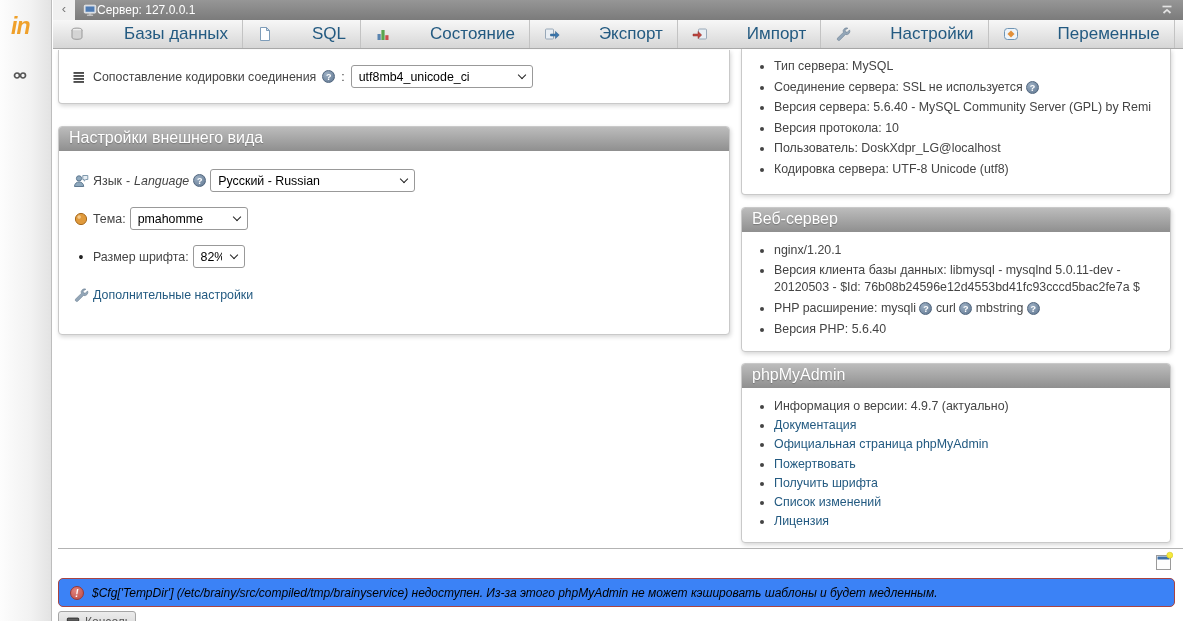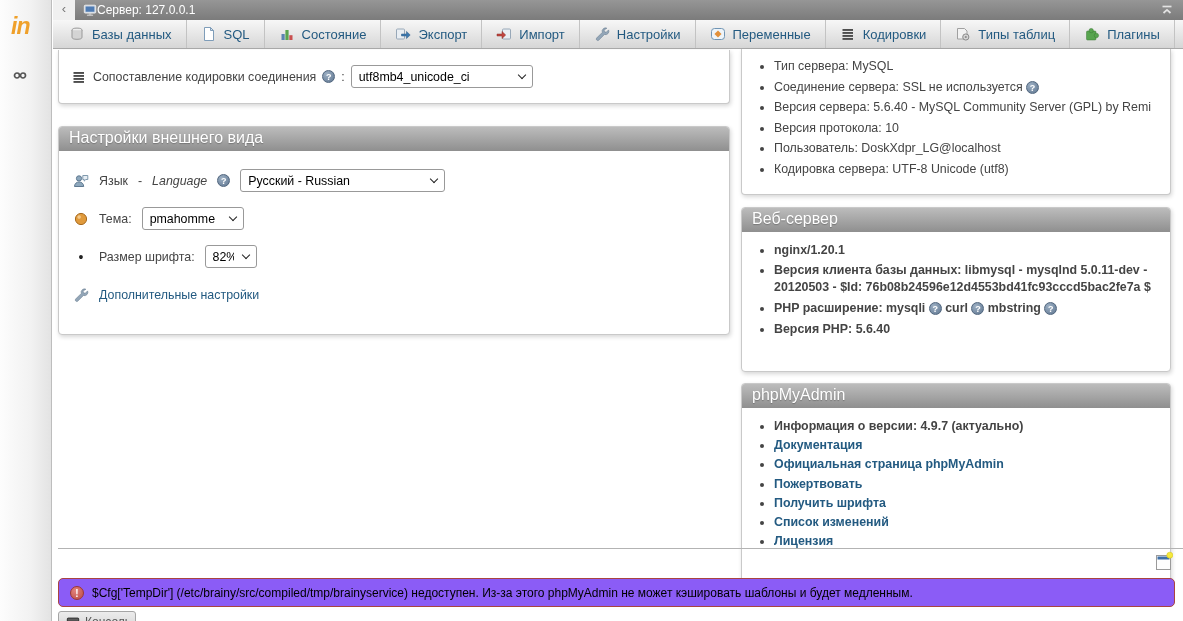--- a/index.html
+++ b/index.html
@@ -41,78 +41,78 @@
 
   .tabbar {
     position:absolute; left:0; top:20px; right:0; height:29px;
     background: linear-gradient(#f7f7f7, #d6d6d6);
     border-bottom: 1px solid #aaa; display:flex; padding-left:2px;
   }
   .tab {
     display:flex; align-items:center; gap:7px; padding:0 14px;
     border-right:1px solid #c3c3c3; cursor:pointer; text-decoration:none;
   }
-  .tab .tlabel { color:#235a81; font-size:13px; white-space:nowrap; }
+  .tab .tlabel { color:#235a81; font-size:17px; white-space:nowrap;margin-left:32px; }
 
   .content { position:absolute; left:0; top:49px; right:0; bottom:0; }
 
   .panel, .cutbox {
     background:#fff; border:1px solid #c9c9c9; border-radius:4px;
     box-shadow: 1px 2px 4px rgba(0,0,0,0.16);
   }
   .cutbox { border-top:none; border-radius:0 0 4px 4px; }
   .panel-header {
     background: linear-gradient(#bcbcbc, #8f8f8f); color:#fff;
     font-size:16px; padding:2px 10px 4px 10px; text-shadow:0 1px 1px rgba(0,0,0,0.25);
     border-radius:3px 3px 0 0;
   }
 
   
   .col-left { position:absolute; left:5px; top:1px; width:672px; }
   .collation-box { height:54px; display:flex; align-items:center; gap:6px; padding:0 12px; }
   .collation-box .lbl { color:#444; }
   .appearance-panel { margin-top:22px; }
   .appearance-body { padding:18px 14px 16px 14px; }
-  .set-row { display:flex; align-items:center; gap:10px; margin-bottom:15px; min-height:23px; }
+  .set-row { display:flex; align-items:center; gap:4px; margin-bottom:15px; min-height:23px; }
   .set-row:last-child { margin-bottom:12px; }
   .bullet-dot { width:16px; text-align:center; color:#222; font-size:14px; flex:none; }
   .italic { font-style:italic; }
   a.plink { color:#235a81; text-decoration:none; cursor:pointer; }
 
   
   .selwrap { position:relative; display:inline-block; }
   select.sel {
     appearance:none; -webkit-appearance:none; -moz-appearance:none;
     border:1px solid #999; border-radius:3px; background:#fff;
     font-family:"Liberation Sans", sans-serif; font-size:12.4px; color:#000;
     height:23px; padding:2px 22px 2px 7px; cursor:pointer;
   }
   .selwrap::after {
     content:""; position:absolute; right:8px; top:7px; width:5px; height:5px;
     border-right:1.8px solid #222; border-bottom:1.8px solid #222;
     transform:rotate(45deg); pointer-events:none;
   }
-  .w-collation { width:182px; } .w-lang { width:205px; } .w-theme { width:102px; } .w-font { width:52px; }
+  .w-collation { width:182px; } .w-lang { width:205px; } .w-theme { width:118px; } .w-font { width:52px; }
 
   
   .help-icon {
     display:inline-block; width:13px; height:13px; border-radius:50%; flex:none;
     background: radial-gradient(circle at 35% 30%, #9db0c4, #5f7690);
     border:1px solid #51667e; color:#fff; font-size:9px; font-weight:bold;
     line-height:12px; text-align:center; cursor:pointer; vertical-align:middle;
   }
   .help-icon::after { content:"?"; }
 
   
   .col-right { position:absolute; left:688px; top:0; width:430px; }
   .server-cutbox { padding:3px 10px 12px 4px; }
   ul.info-list { margin:6px 0 0 0; padding-left:28px; }
   ul.info-list li { margin:3.5px 0; line-height:1.38; color:#444; }
   .webserver-panel { margin-top:12px; }
-  .webserver-panel .panel-body, .pma-panel .panel-body { padding:4px 10px 30px 4px;font-weight:bold; }
+  .webserver-panel .panel-body, .pma-panel .panel-body { padding:4px 10px 10px 4px; }
   .pma-panel { margin-top:11px; }
   .pma-panel ul.info-list li { margin:2px 0; }
 
   
   .bottom-hr { position:absolute; left:5px; right:0; top:499px; border-top:1px solid #b3b3b3; }
   .new-window-icon { position:absolute; right:10px; top:502px; width:18px; height:21px; cursor:pointer; }
   .error-bar {
     position:absolute; left:5px; right:8px; top:529px; height:29px;
     border:1px solid #a94442; border-radius:5px;
     display:flex; align-items:center; gap:8px; padding:0 11px;
@@ -406,21 +406,21 @@
     <div class="bottom-hr"></div>
 
     <span class="new-window-icon">
       <svg viewBox="0 0 18 21">
           <rect x="1.5" y="4.5" width="14" height="14" fill="#fdfdfd" stroke="#9a9a9a"></rect>
           <rect x="2.5" y="5.5" width="12" height="3" fill="#3d6fa8"></rect>
           <circle cx="14.8" cy="4.2" r="3" fill="#f5e93d" stroke="#d6c71c" stroke-width="0.6"></circle>
         </svg>
     </span>
 
-    <div class="error-bar" style="background:#8b5cf6;">
+    <div class="error-bar" style="background:#3b82f6;font-style:italic;">
       <span class="error-icon"></span>
       <span>$Cfg['TempDir'] (/etc/brainy/src/compiled/tmp/brainyservice) недоступен. Из-за этого phpMyAdmin не может кэшировать шаблоны и будет медленным.</span>
     </div>
 
     <div class="console-tab">
       <span class="ic" style="width:14px;height:14px;">
         <svg viewBox="0 0 16 16">
             <rect x="1.5" y="3.5" width="13" height="9" rx="1" fill="#3a3a3a" stroke="#222"></rect>
             <rect x="2" y="4" width="12" height="2.5" fill="#5d5d5d"></rect>
           </svg>

